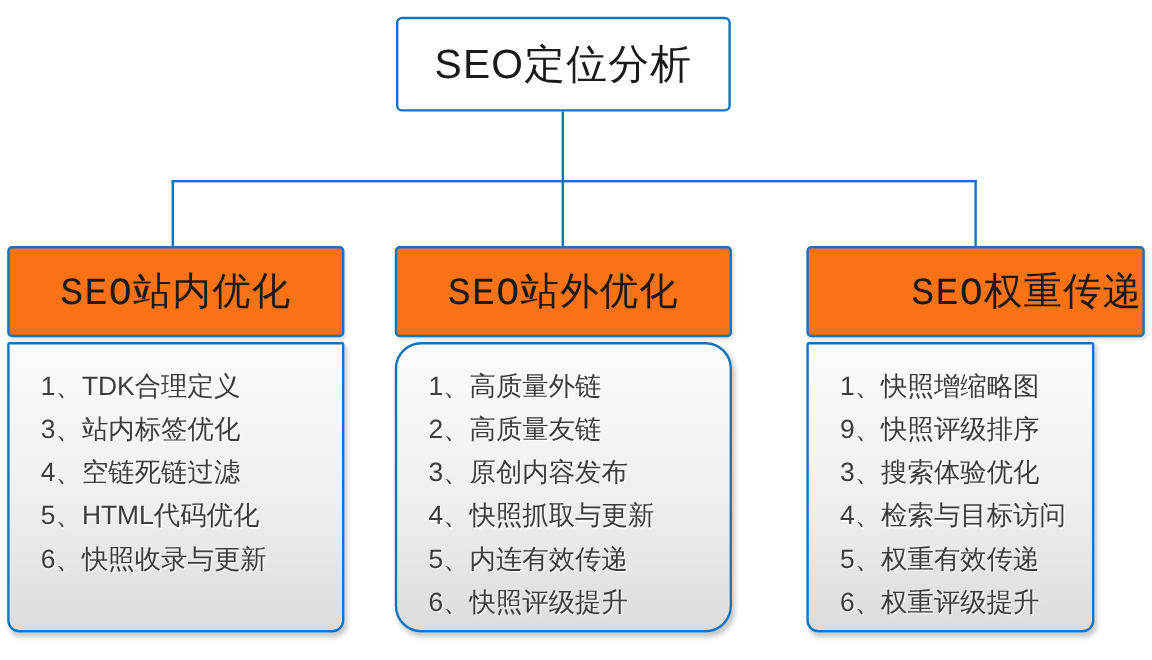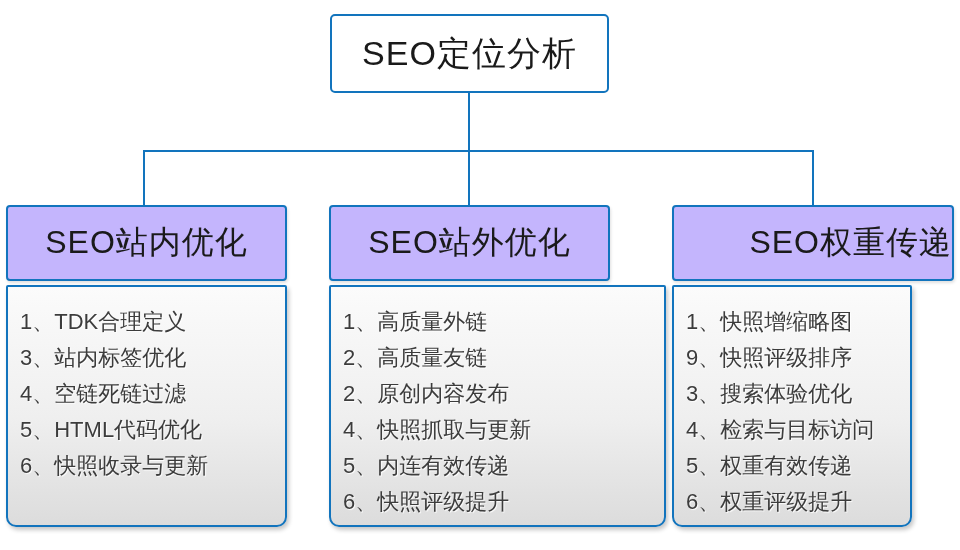--- a/index.html
+++ b/index.html
@@ -40,50 +40,51 @@
     font-size: 34px;
     color: #1a1a1a;
     letter-spacing: 1px;
   }
 
   
   .head-box {
     position: absolute;
     top: 205px;
     height: 76px;
-    background: #c4b5fd;
+    background: #f97316;
     border: 2px solid #1274bd;
     border-radius: 4px;
     box-sizing: border-box;
     display: flex;
     align-items: center;
     justify-content: center;
     font-size: 32px;
     color: #1a1a1a;
     letter-spacing: 1px;
     box-shadow: 1px 2px 3px rgba(0,0,0,0.12);
+    font-family: Liberation Mono, monospace;
   }
   .head-left  { left: 6px;   width: 281px; }
   .head-mid   { left: 329px; width: 281px; }
   .head-right { left: 672px; width: 282px; justify-content: flex-end; }
 
   
   .panel {
     position: absolute;
     top: 285px;
     height: 242px;
     background: linear-gradient(to bottom, #fbfbfb 0%, #efefef 55%, #dcdcdc 100%);
     border: 2px solid #1274bd;
     border-radius: 2px 2px 10px 10px;
     box-sizing: border-box;
     box-shadow: 2px 3px 4px rgba(0,0,0,0.22);
-    padding: 17px 10px 0 12px;
+    padding: 17px 10px 0 26px;
   }
   .panel-left  { left: 6px;   width: 281px; }
-  .panel-mid   { left: 329px; width: 337px; }
+  .panel-mid   { left: 329px; width: 281px; border-radius: 22px; }
   .panel-right { left: 672px; width: 240px; }
 
   .panel .item {
     height: 36px;
     line-height: 36px;
     font-size: 22px;
     color: #3c3c3c;
     white-space: nowrap;
     text-shadow: 1px 1px 1px rgba(255,255,255,0.95);
   }
@@ -116,21 +117,21 @@
     <div class="item">1、TDK合理定义</div>
     <div class="item">3、站内标签优化</div>
     <div class="item">4、空链死链过滤</div>
     <div class="item">5、HTML代码优化</div>
     <div class="item">6、快照收录与更新</div>
   </div>
 
   <div class="panel panel-mid">
     <div class="item">1、高质量外链</div>
     <div class="item">2、高质量友链</div>
-    <div class="item">2、原创内容发布</div>
+    <div class="item">3、原创内容发布</div>
     <div class="item">4、快照抓取与更新</div>
     <div class="item">5、内连有效传递</div>
     <div class="item">6、快照评级提升</div>
   </div>
 
   <div class="panel panel-right">
     <div class="item">1、快照增缩略图</div>
     <div class="item">9、快照评级排序</div>
     <div class="item">3、搜索体验优化</div>
     <div class="item">4、检索与目标访问</div>

